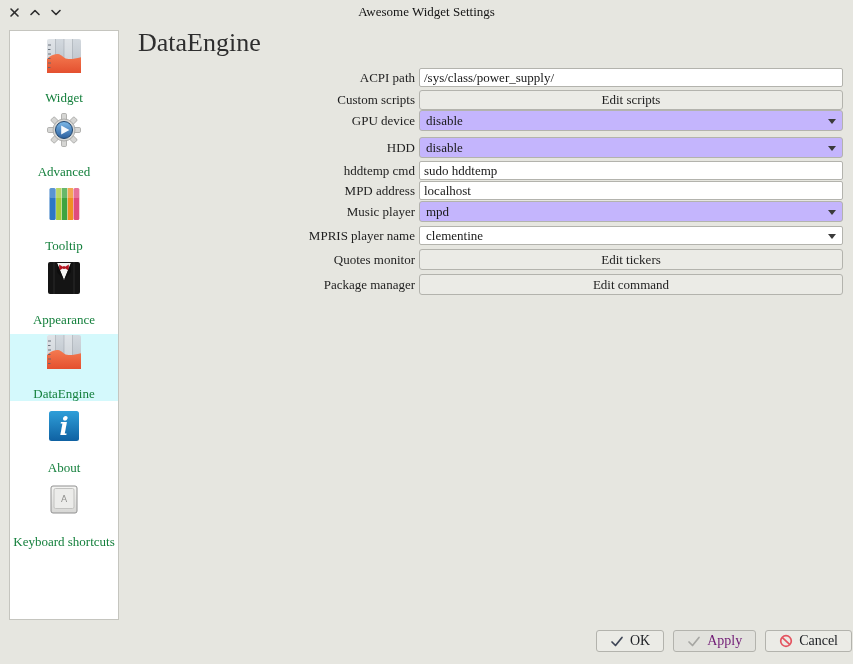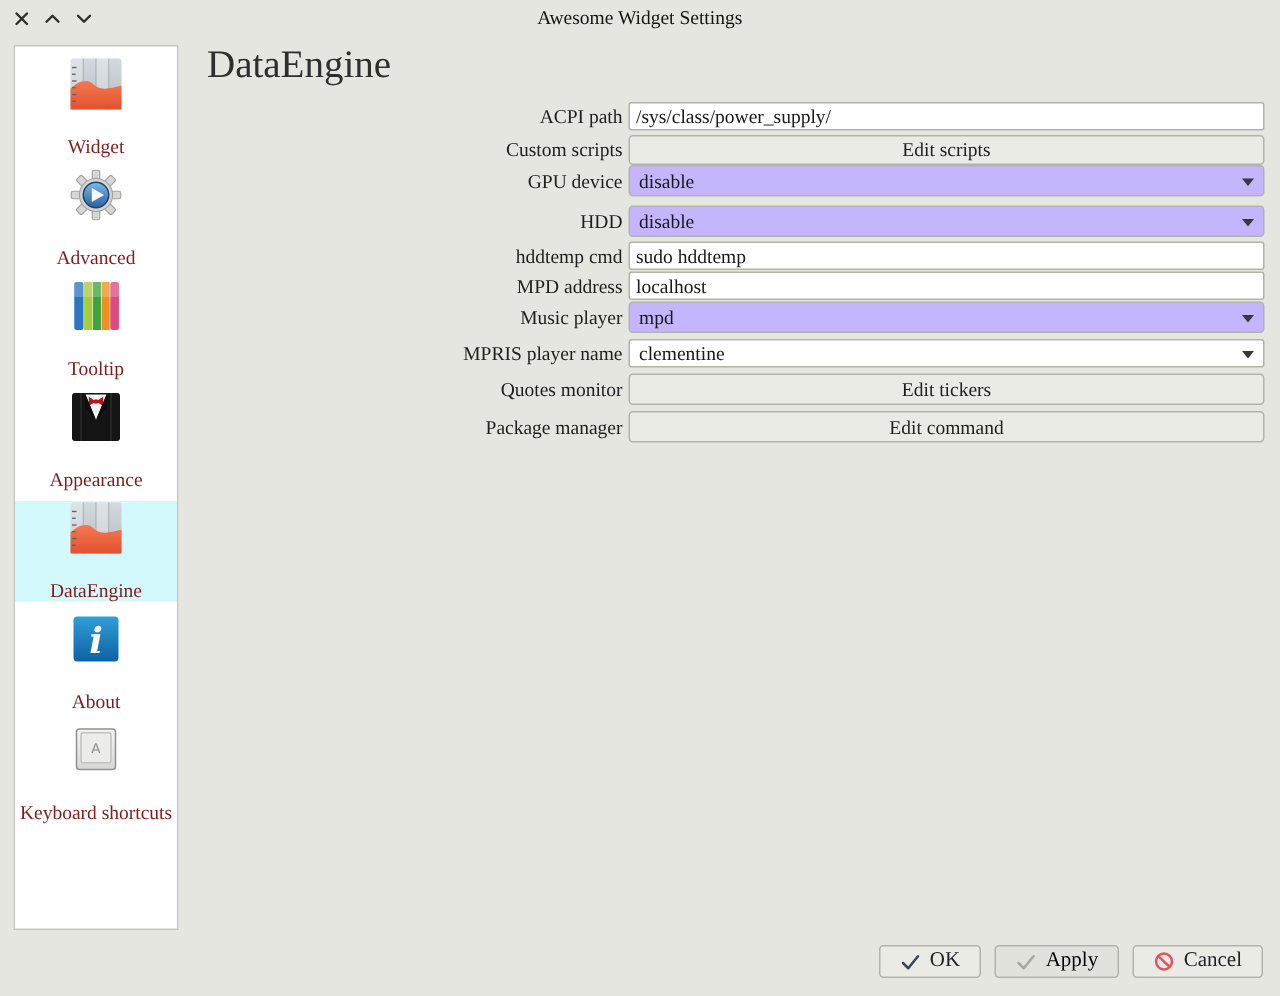--- a/index.html
+++ b/index.html
@@ -18,21 +18,21 @@
   .win-title { position:absolute; left:0; top:4px; width:100%; text-align:center; font-size:13px; color:#141414; }
 
   
   .sidebar {
     position:absolute; left:9px; top:30px; width:110px; height:590px;
     background:#ffffff; border:1px solid #c5c5bf;
   }
   .side-item { width:100%; height:67px; text-align:center; cursor:pointer; }
   .side-item.selected { background:#d4f9fc; }
   .side-icon { display:block; margin:7px auto 1px auto; width:36px; height:36px; }
-  .side-label { display:block; font-size:13px; color:#7f1d1d; line-height:15px; white-space:nowrap;margin-top:16px; }
+  .side-label { display:block; font-size:13px; color:#15803d; line-height:15px; white-space:nowrap;margin-top:16px; }
 
   
   .page-heading {
     position:absolute; left:138px; top:28px;
     font-size:26px; color:#2e2e2e; font-weight:normal;
   }
 
   .form { position:absolute; left:138px; top:68px; width:705px; }
   .frow { display:flex; align-items:stretch; }
   .flabel {
@@ -76,28 +76,28 @@
   .r4 { height:21px; margin-bottom:3px; }
   .r5 { height:19px; margin-bottom:1px; }
   .r6 { height:19px; margin-bottom:1px; }
   .r7 { height:19px; margin-bottom:2px; }
   .r8 { height:19px; margin-bottom:4px; }
   .r9 { height:21px; margin-bottom:4px; }
   .r10 { height:21px; margin-bottom:4px; }
   .r11 { height:21px; }
 
   
-  .footer { position:absolute; right:11px; bottom:12px; display:flex; gap:9px; }
+  .footer { position:absolute; right:1px; bottom:12px; display:flex; gap:9px; }
   .fbtn {
     height:22px; padding:0 13px;
     background:#ebebe6; border:1px solid #b3b3ad; border-radius:3px;
     display:inline-flex; align-items:center; gap:6px;
     font-family:inherit; font-size:14px; color:#202226; cursor:pointer;
   }
-  .fbtn.disabled { background:#e2e2dd; color:#000000; cursor:default; }
+  .fbtn.disabled { background:#e2e2dd; color:#701a75; cursor:default; }
 </style>
 </head>
 <body>
 
 <svg width="0" height="0" style="position:absolute">
   <defs>
     <linearGradient id="g-chartbg" x1="0" y1="0" x2="0" y2="1">
       <stop offset="0" stop-color="#d3d9df"></stop>
         <stop offset="1" stop-color="#b6bdc4"></stop>
     </linearGradient>

